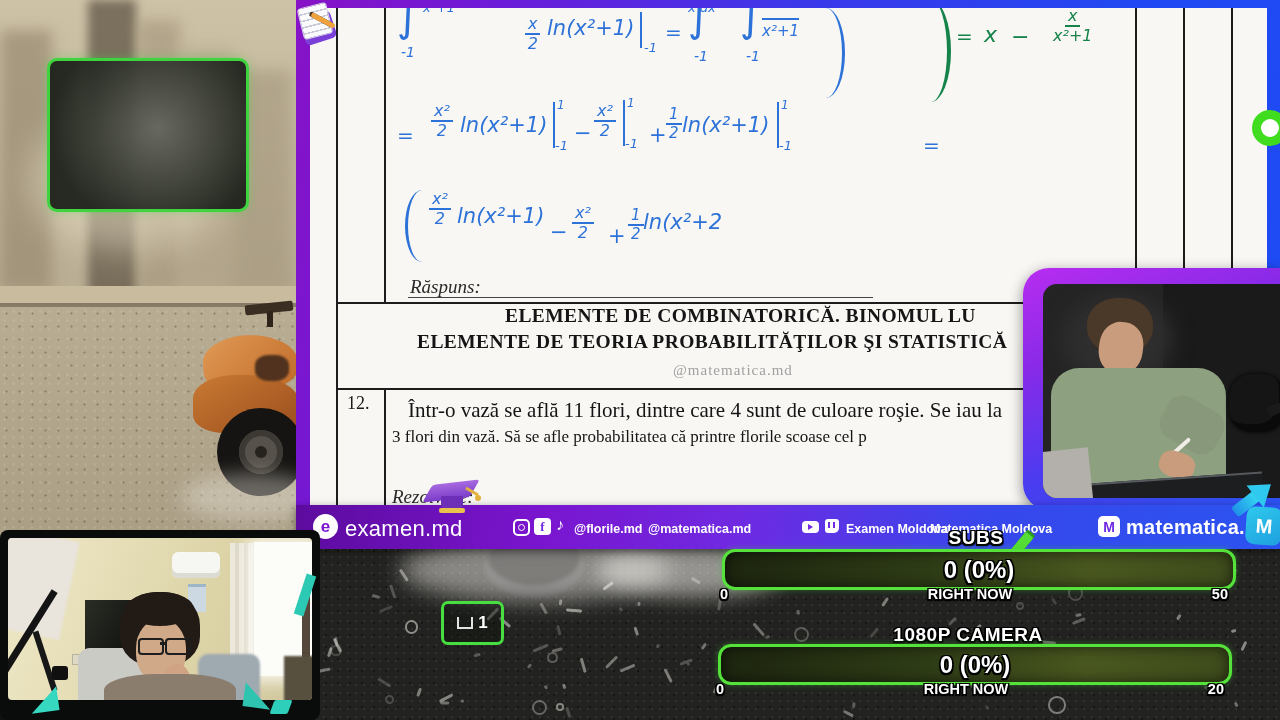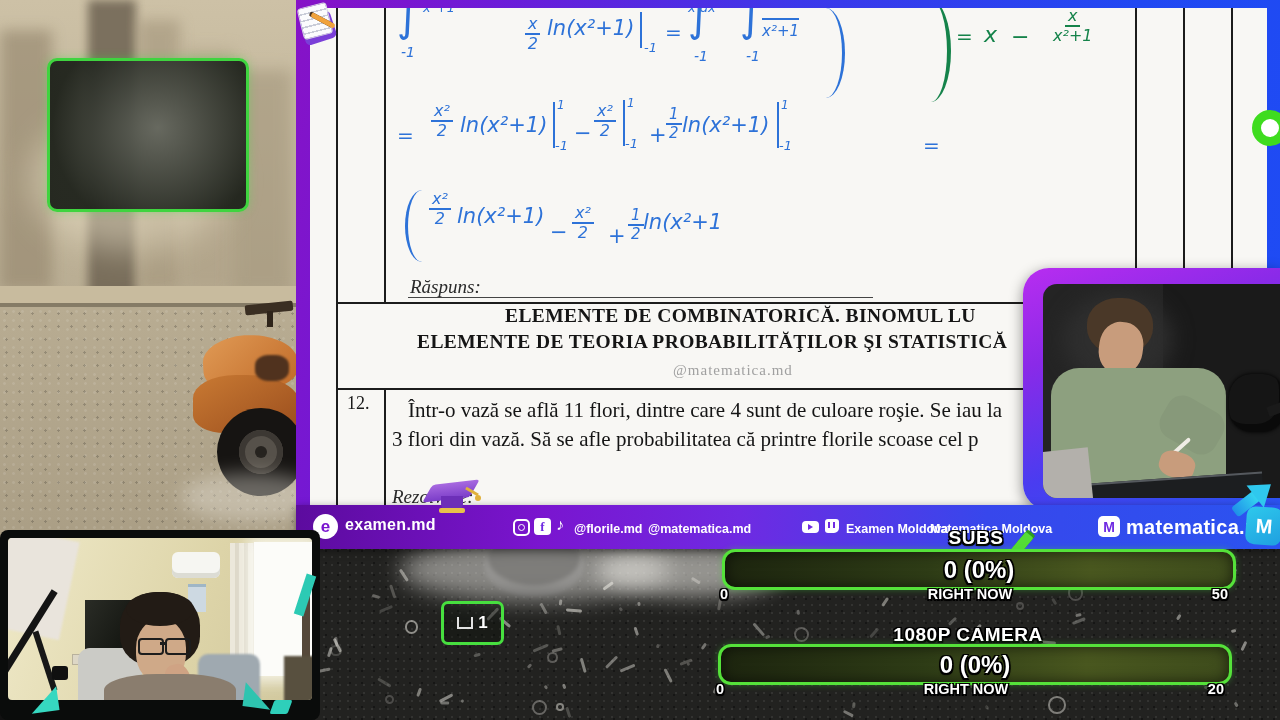--- a/index.html
+++ b/index.html
@@ -237,29 +237,29 @@
     <div class="a hw" style="left:240px;top:212px;font-size:21px;">−</div>
     <div class="a hw fr" style="left:262px;top:197px;font-size:16px;">
           <b>x²</b>
           <i>2</i>
         </div>
     <div class="a hw" style="left:298px;top:216px;font-size:21px;">+</div>
     <div class="a hw fr" style="left:318px;top:200px;font-size:15px;">
           <b>1</b>
           <i>2</i>
         </div>
-    <div class="a hw" style="left:333px;top:202px;font-size:21px;">ln(x²+1</div>
+    <div class="a hw" style="left:333px;top:202px;font-size:21px;">ln(x²+2</div>
 
     <div class="a serif" style="left:100px;top:268px;font-size:19px;font-style:italic;color:#2a2a2a;">Răspuns:</div>
     <div class="a serif" style="left:195px;top:297px;font-size:19.5px;font-weight:bold;color:#151515;white-space:nowrap;letter-spacing:.4px;">ELEMENTE DE COMBINATORICĂ. BINOMUL LU</div>
     <div class="a serif" style="left:107px;top:323px;font-size:19.5px;font-weight:bold;color:#151515;white-space:nowrap;letter-spacing:.4px;">ELEMENTE DE TEORIA PROBABILITĂŢILOR ŞI STATISTICĂ</div>
     <div class="a serif" style="left:363px;top:354px;font-size:15px;color:#a0a0a0;letter-spacing:1px;">@matematica.md</div>
     <div class="a serif" style="left:37px;top:385px;font-size:18px;color:#1a1a1a;">12.</div>
     <div class="a serif" style="left:98px;top:390px;font-size:21px;color:#151515;white-space:nowrap;">Într-o vază se află 11 flori, dintre care 4  sunt de culoare roşie. Se iau la</div>
-    <div class="a serif" style="left:82px;top:419px;font-size:21px;color:#151515;white-space:nowrap;">3  flori din vază. Să se afle probabilitatea că printre florile scoase cel p</div>
+    <div class="a serif" style="left:82px;top:419px;font-size:17px;color:#151515;white-space:nowrap;">3  flori din vază. Să se afle probabilitatea că printre florile scoase cel p</div>
     <div class="a serif" style="left:82px;top:478px;font-size:19px;font-style:italic;color:#2a2a2a;">Rezolvare:</div>
   </div>
 
   <div class="a" style="left:956px;top:110px;width:18px;height:18px;border:9px solid #3fdc1f;border-radius:50%;background:#fff;"></div>
 
   <div class="a" style="left:-2px;top:2px;width:50px;height:46px;">
     <div class="a" style="left:8px;top:12px;width:32px;height:28px;background:#7a3fd8;border-radius:5px;transform:rotate(-18deg);"></div>
     <div class="a" style="left:6px;top:3px;width:28px;height:30px;background:repeating-linear-gradient(#fbfbfd 0 5px,#c9ccd8 5px 6.5px);border-radius:4px;transform:rotate(-14deg);border:1px solid #d8d8e2;"></div>
     <div class="a" style="left:16px;top:16px;width:26px;height:5px;background:#f0a23c;border-radius:2px;transform:rotate(28deg);box-shadow:-2px 0 0 #4a3420;"></div>
   </div>
@@ -279,21 +279,21 @@
     <div class="a" style="left:30px;top:194px;width:190px;height:22px;background:#1c1e20;border-top:2px solid #55595e;transform:rotate(-4deg);"></div>
     <div class="a" style="left:-8px;top:166px;width:56px;height:60px;background:#b3b0ab;transform:rotate(-6deg);"></div>
     <div class="a" style="left:186px;top:90px;width:56px;height:58px;background:#151515;border-radius:40%;box-shadow:inset -6px -8px 0 #0a0a0a,0 0 4px #000;"></div>
     <div class="a" style="left:224px;top:118px;width:30px;height:10px;background:#1a1a1a;transform:rotate(-20deg);"></div>
   </div>
 </div>
 
 <div class="a" style="left:296px;top:505px;width:984px;height:44px;z-index:4;
   background:linear-gradient(95deg,#5c0b9e,#7a15cf 25%,#6f2ae2 45%,#3747ec 70%,#2b53f0);box-shadow:0 2px 8px rgba(0,0,0,.4);">
   <div class="a" style="left:17px;top:9px;width:25px;height:25px;background:#fff;border-radius:50%;display:flex;align-items:center;justify-content:center;font-weight:900;font-size:17px;color:#7a15cf;">e</div>
-  <div class="a white-text" style="left:49px;top:11px;font-size:16px;font-weight:700;letter-spacing:.3px;">examen.md</div>
+  <div class="a white-text" style="left:49px;top:11px;font-size:22px;font-weight:400;letter-spacing:.3px;">examen.md</div>
   <div class="a" style="left:217px;top:14px;width:13px;height:13px;border:2.2px solid #fff;border-radius:5px;">
     <div class="a" style="left:3px;top:3px;width:5px;height:5px;border:1.8px solid #fff;border-radius:50%;"></div>
   </div>
   <div class="a" style="left:238px;top:13px;width:17px;height:17px;background:#fff;border-radius:4px;display:flex;align-items:center;justify-content:center;font-weight:900;font-size:13px;color:#6f2ae2;font-family:'Liberation Serif',serif;">f</div>
   <div class="a white-text" style="left:260px;top:11px;font-size:16px;font-weight:900;">♪</div>
   <div class="a white-text" style="left:278px;top:17px;font-size:12.5px;font-weight:700;">@florile.md</div>
   <div class="a white-text" style="left:352px;top:17px;font-size:12.5px;font-weight:700;">@matematica.md</div>
   <div class="a" style="left:506px;top:16px;width:17px;height:12px;background:#fff;border-radius:4px;">
     <div class="a" style="left:6px;top:3px;width:0;height:0;border-left:5px solid #6f2ae2;border-top:3px solid transparent;border-bottom:3px solid transparent;"></div>
   </div>

